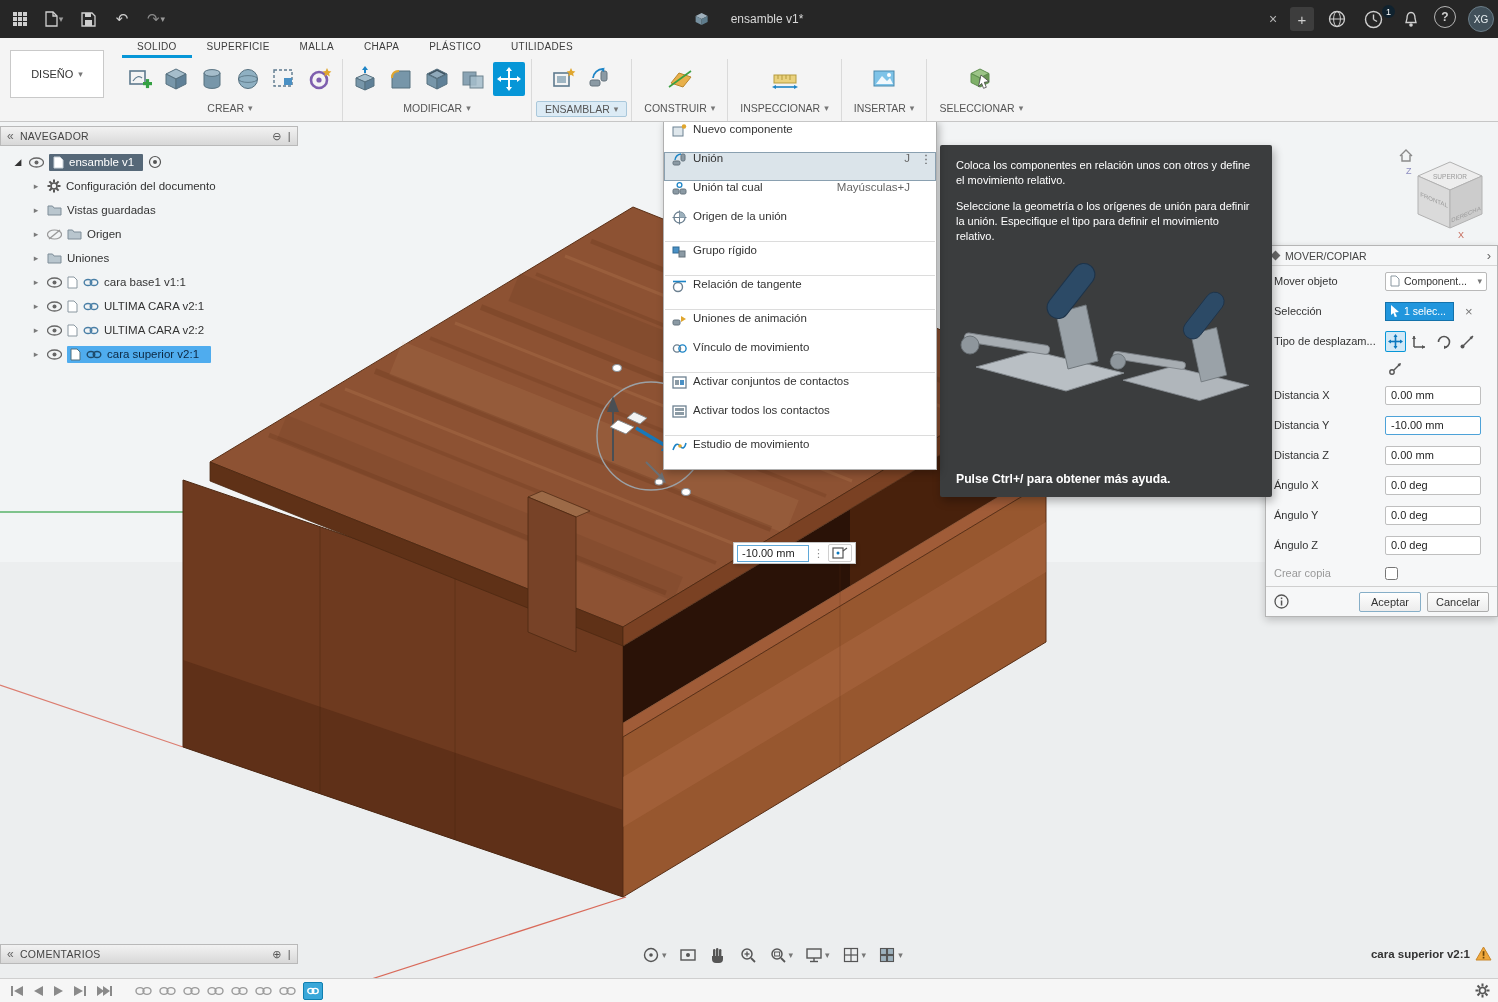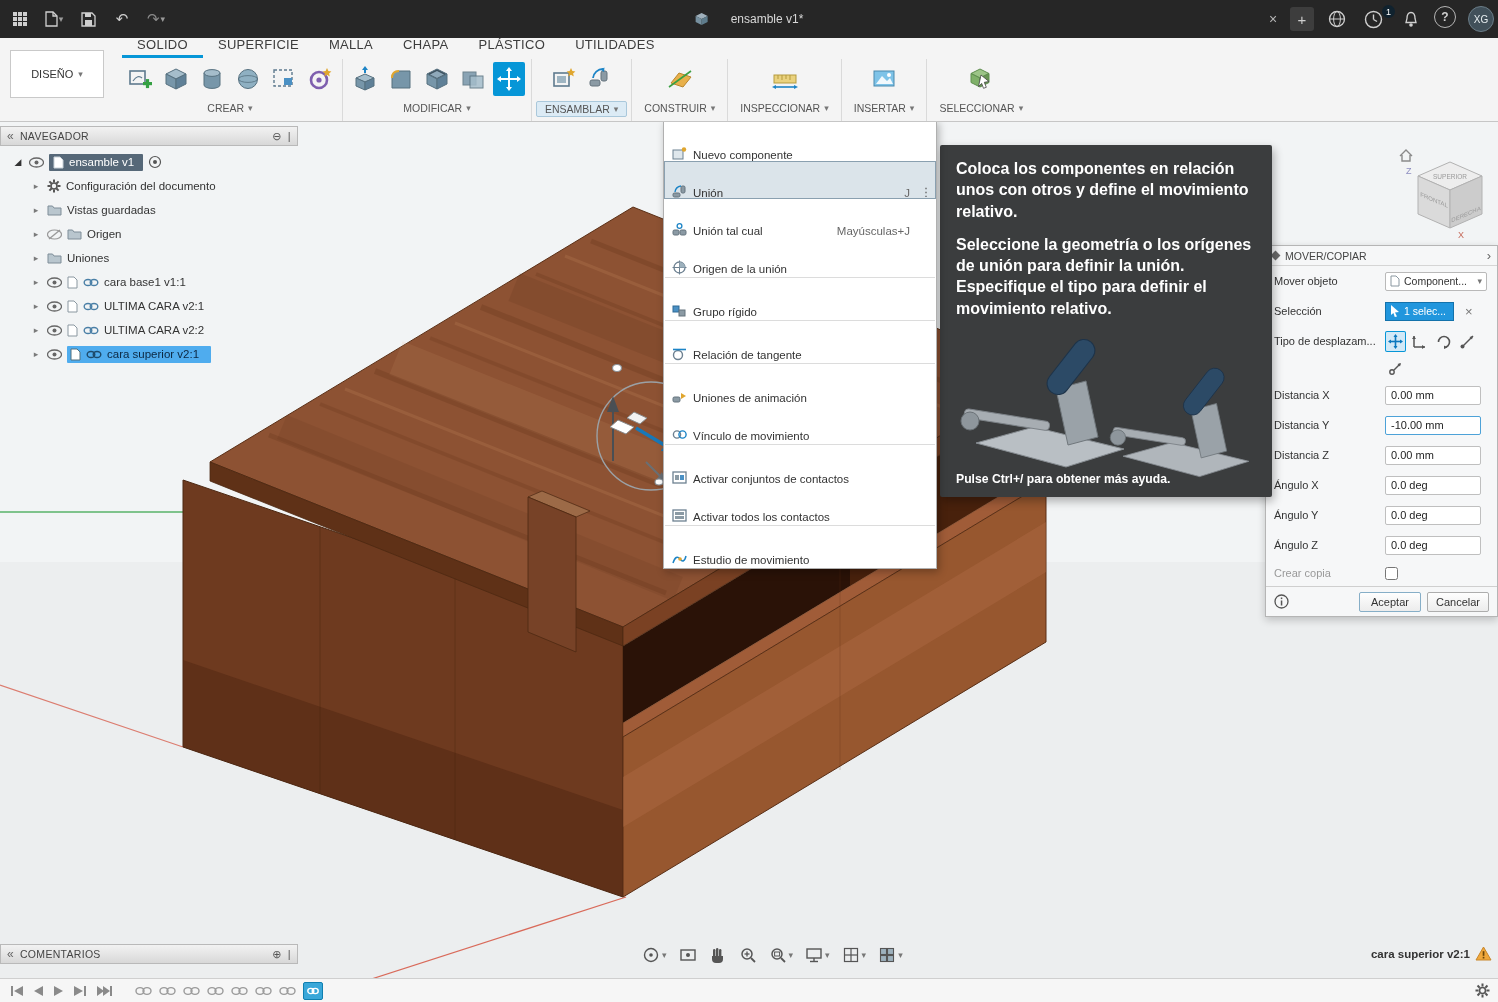--- a/index.html
+++ b/index.html
@@ -14,21 +14,21 @@
   #tb-close{position:absolute;left:1262px;font-size:14px;color:#b5b5b5;width:22px;text-align:center}
   #tb-plus{position:absolute;left:1290px;top:7px;width:24px;height:24px;background:#3d3d3d;border-radius:3px;color:#cfcfcf;font-size:15px;display:flex;align-items:center;justify-content:center}
   .tb-right{position:absolute;display:flex;align-items:center;justify-content:center;width:26px;height:26px;border-radius:50%}
   #tb-badge{position:absolute;left:1382px;top:5px;min-width:13px;height:13px;background:#10222e;color:#fff;font-size:9px;border-radius:7px;display:flex;align-items:center;justify-content:center;padding:0 2px}
   #tb-avatar{left:1468px;top:6px;background:#41505a;border:1px solid #6b7d88;color:#e6ecef;font-size:10px;font-weight:normal}
   #tb-help{left:1434px;top:6px;border:1.4px solid #b5b5b5;color:#cfcfcf;font-size:12px;font-weight:bold;width:22px;height:22px}
   
   #ribbon{position:absolute;left:0;top:38px;width:1498px;height:84px;background:#f4f4f4;border-bottom:1px solid #c6c6c6;z-index:25}
   #design-btn{position:absolute;left:10px;top:12px;width:94px;height:48px;background:#fff;border:1px solid #c9c9c9;display:flex;align-items:center;justify-content:center;font-size:11px;color:#333;gap:5px}
   #tabs{position:absolute;left:122px;top:0;height:20px;display:flex;align-items:flex-end}
-  .tab{font-size:13px;color:#3c3c3c;letter-spacing:.3px;padding:2px 15px 3px;border-bottom:3px solid transparent}
+  .tab{font-size:10px;color:#3c3c3c;letter-spacing:.3px;padding:2px 15px 3px;border-bottom:3px solid transparent}
   .tab.active{border-bottom-color:#0696d7}
   #tools{position:absolute;left:118px;top:21px;height:62px;display:flex}
   .grp{display:flex;flex-direction:column;align-items:center;border-right:1px solid #dadada;padding:0 4px}
   .grp-icons{height:40px;display:flex;align-items:center}
   .ricon{width:32px;height:34px;display:flex;align-items:center;justify-content:center;margin:0 2px;border-radius:2px}
   .ricon.blue{background:#0696d7}
   .grp-label{font-size:10.5px;color:#555;display:flex;align-items:center;gap:4px;padding:1px 8px;margin-top:2px}
   .grp-label.open{background:#dcebf5;border:1px solid #aac8db;border-radius:2px}
   .chev{font-size:9px;color:#777}
   
@@ -43,29 +43,29 @@
   #nav-tree{padding-top:4px;font-size:11.5px;color:#333}
   .trow{height:24px;display:flex;align-items:center;gap:5px}
   .texp{width:12px;text-align:center;color:#7a7a7a;font-size:9px}
   .texp.dark{color:#333}
   .ticn{display:flex;align-items:center}
   .rootpill{display:inline-flex;align-items:center;gap:5px;background:#566878;color:#fff;padding:2px 9px 2px 4px;border-radius:1px}
   .selwrap{display:inline-flex;align-items:center;gap:5px;background:#4facee;color:#0c2740;padding:2px 12px 2px 3px;border-radius:1px}
   .tlabel{white-space:nowrap}
   
   #ens-menu{position:absolute;left:663px;top:120px;width:274px;background:#fff;border:1px solid #b0b0b0;box-shadow:2px 3px 8px rgba(0,0,0,.28);z-index:12;padding:2px 0;font-size:11.5px;color:#333}
-  .mitem{height:38px;display:flex;align-items:flex-end;padding:0 4px}
+  .mitem{height:29px;display:flex;align-items:flex-start;padding:0 4px}
   .mitem.hl{background:#dbe4ea;box-shadow:inset 0 0 0 1px #8aa0b0}
   .micon{width:16px;display:flex;justify-content:center;margin:0 6px 0 3px}
   .mshort{margin-left:auto;margin-right:10px;color:#666}
   .mkebab{width:12px;color:#555;text-align:center}
   .msep{height:1px;background:#dcdcdc;margin:2px 1px}
   
   #tooltip{position:absolute;left:940px;top:145px;width:332px;height:352px;background:#3b3d3e;color:#fff;z-index:10;padding:13px 16px;border-radius:2px;box-shadow:2px 4px 10px rgba(0,0,0,.3)}
-  #tooltip p{font-size:16px;font-weight:bold;line-height:1.33;margin-bottom:12px}
+  #tooltip p{font-size:11px;font-weight:normal;line-height:1.33;margin-bottom:12px}
   .timg{height:160px;display:flex;align-items:center;justify-content:center}
   .tfoot{position:absolute;left:16px;bottom:11px;font-size:12.2px;font-weight:bold}
   
   #movepanel{position:absolute;left:1265px;top:245px;width:233px;background:#f6f7f8;border:1px solid #b5b5b5;z-index:8;box-shadow:0 3px 8px rgba(0,0,0,.2);font-size:11px;color:#333}
   .mp-head{height:20px;display:flex;align-items:center;border-bottom:1px solid #d5d5d5;padding:0 6px;gap:6px;font-size:10.5px;color:#444}
   .mp-diamond{width:7px;height:7px;background:#6a6a6a;transform:rotate(45deg)}
   .mp-arr{margin-left:auto;color:#666;font-size:13px}
   .mp-row{height:30px;display:flex;align-items:center;padding:0 8px}
   .mp-row.thin{height:24px}
   .mp-label{flex:1;white-space:nowrap;overflow:hidden}

